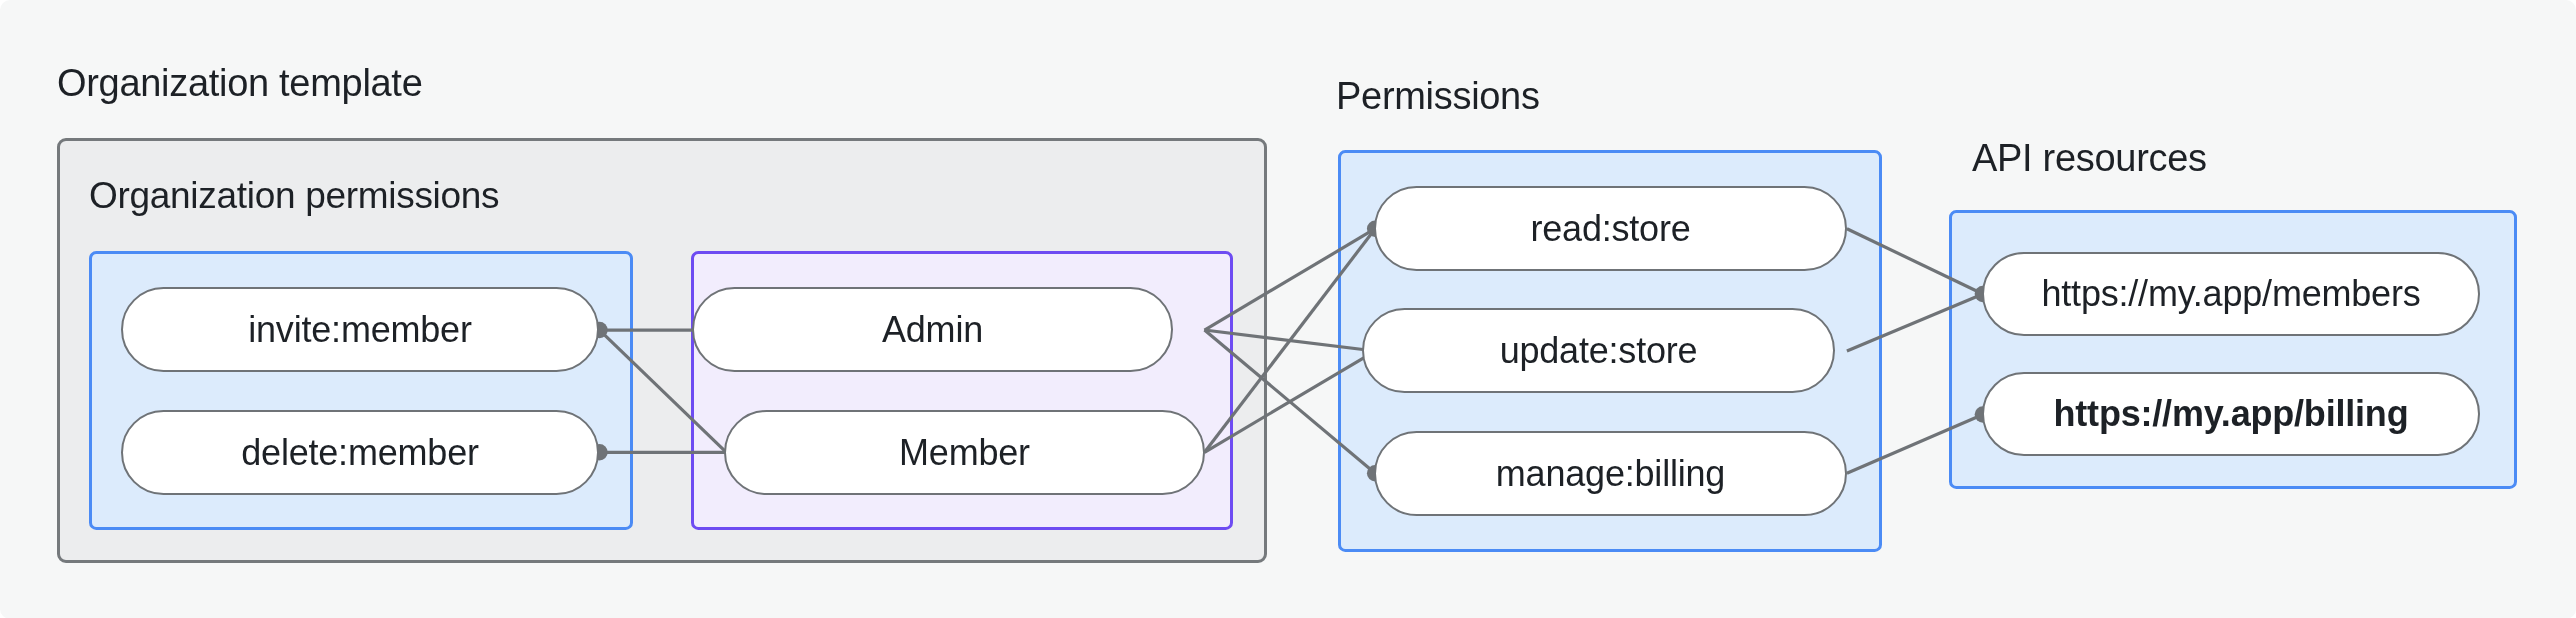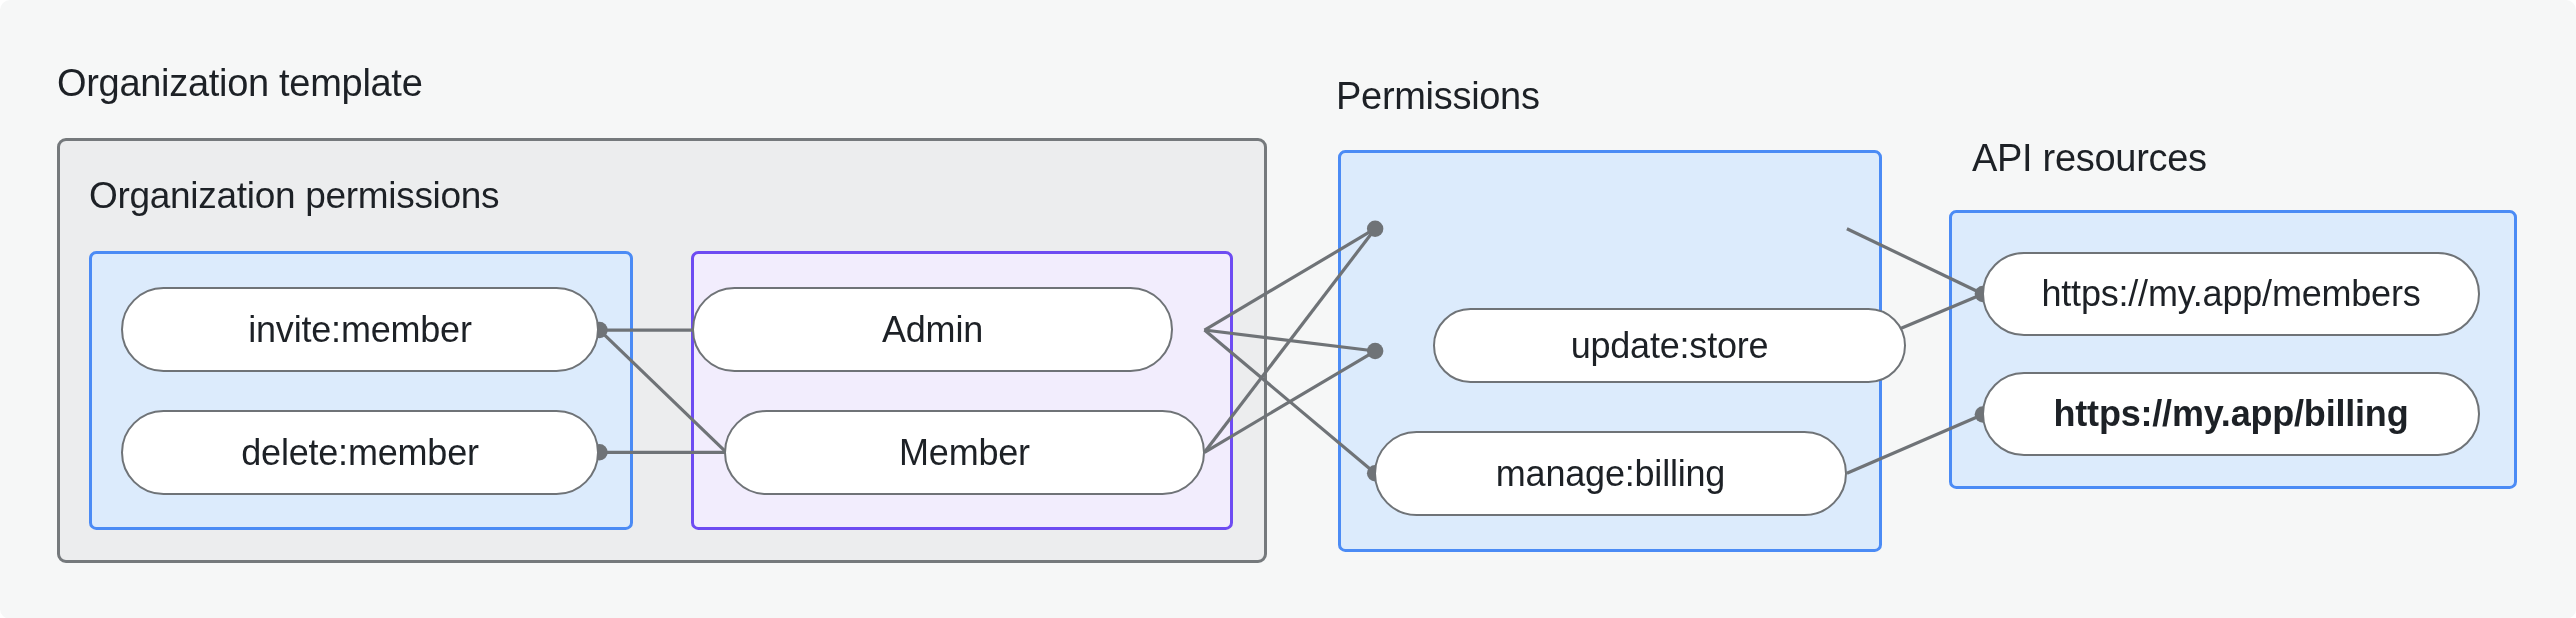--- a/index.html
+++ b/index.html
@@ -49,21 +49,21 @@
     position:absolute;background:var(--node_fill);
     border:2.7px solid var(--node_border);border-radius:912px;
     display:flex;align-items:center;justify-content:center;
     font-size:36px;letter-spacing:-0.2px;color:var(--text);white-space:nowrap;
   }
   #pill-invite  {left:121px;top:287px;width:478px;height:85px;}
   #pill-delete  {left:121px;top:410px;width:478px;height:85px;}
   #pill-admin   {left:692px;top:287px;width:481px;height:85px;}
   #pill-member  {left:724px;top:410px;width:481px;height:85px;text-align:center;}
   #pill-read    {left:1374px;top:186px;width:473px;height:85px;}
-  #pill-update  {left:1433px;top:308px;width:473px;height:75px;}
+  #pill-update  {left:1362px;top:308px;width:473px;height:85px;}
   #pill-manage  {left:1374px;top:431px;width:473px;height:85px;}
   #pill-members {left:1982px;top:252px;width:498px;height:84px;}
   #pill-billing {left:1982px;top:372px;width:498px;height:84px;font-weight:bold;}
   svg.edges{position:absolute;left:0;top:0;pointer-events:none;}
   svg.edges line{stroke:var(--edge);stroke-width:3.5px;}
   svg.edges circle{fill:var(--edge);}
 </style>
 </head>
 <body>
 
@@ -105,20 +105,21 @@
     <circle cx="2173" cy="322" r="9"></circle>
     <circle cx="2173" cy="454" r="9"></circle>
   </svg>
 
   <div class="pill" id="pill-invite">invite:member</div>
   <div class="pill" id="pill-delete">delete:member</div>
 
   <div class="pill" id="pill-admin">Admin</div>
   <div class="pill" id="pill-member">Member</div>
 
+  <div class="pill" id="pill-read">read:store</div>
   <div class="pill" id="pill-update">update:store</div>
   <div class="pill" id="pill-manage">manage:billing</div>
 
   <div class="pill" id="pill-members">https://my.app/members</div>
   <div class="pill" id="pill-billing">https://my.app/billing</div>
 
 </div>
 
 
 </body></html>

